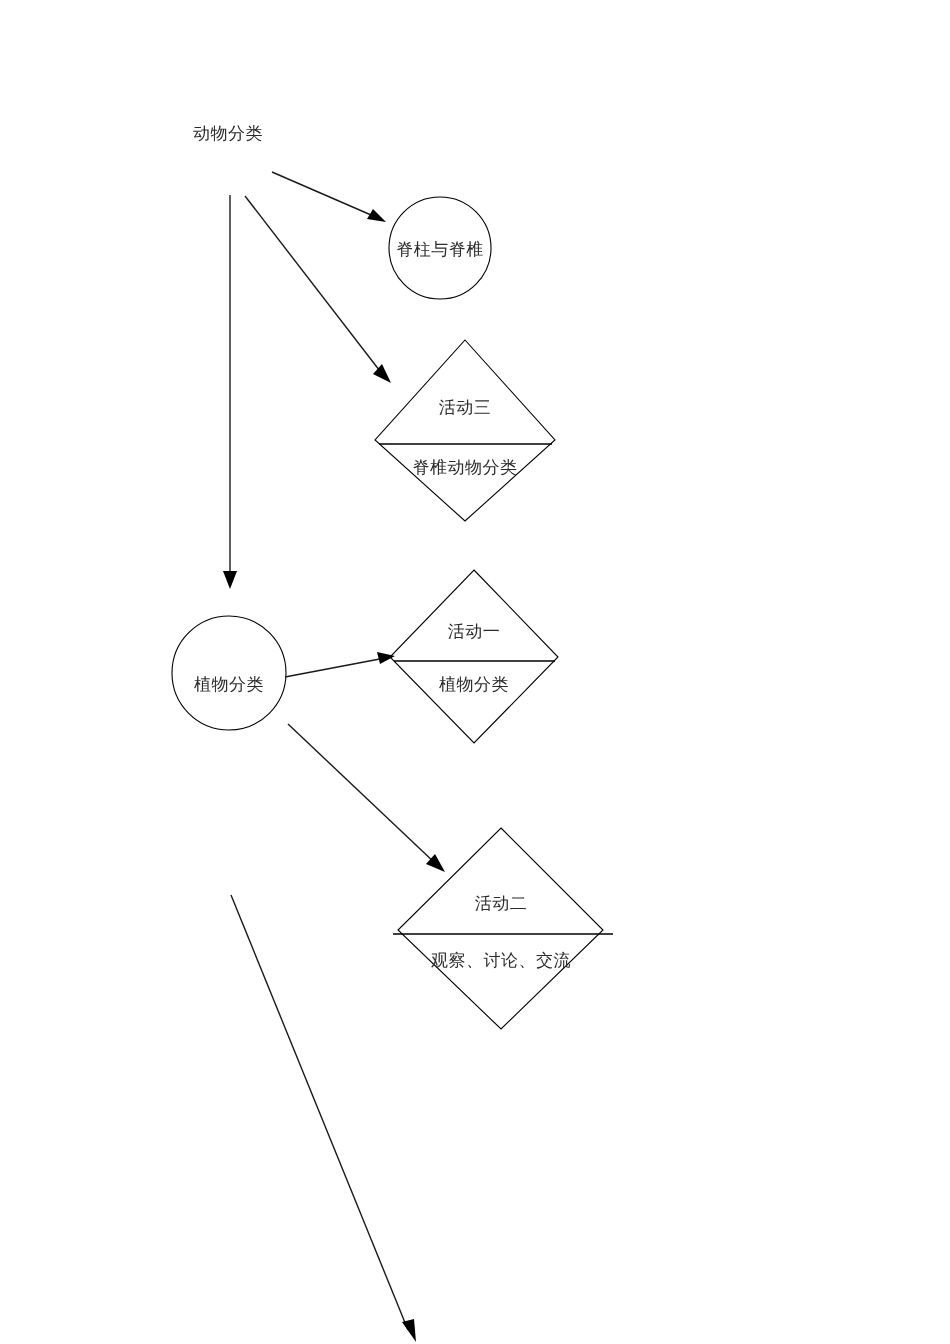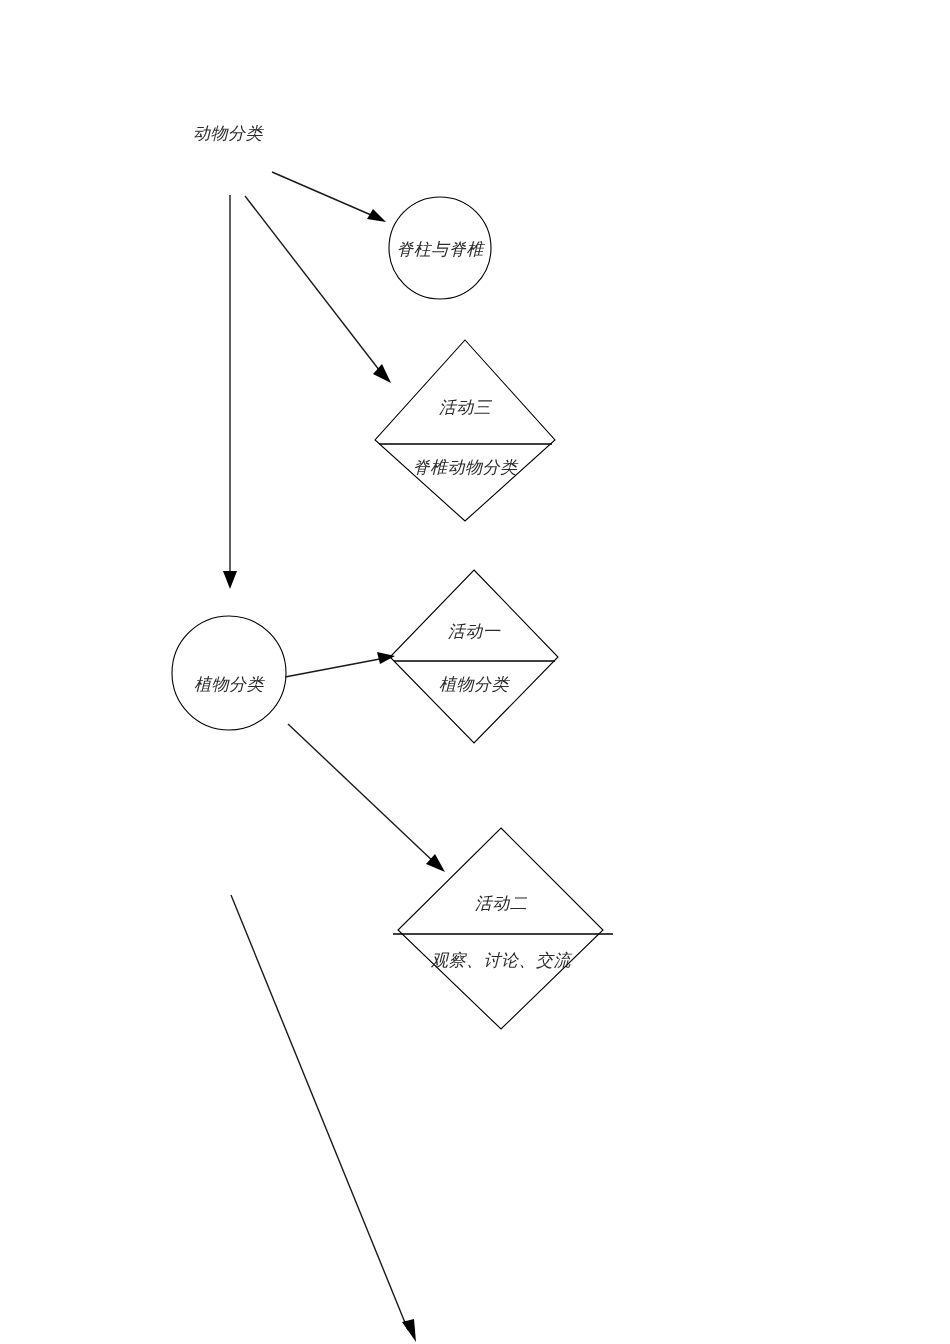--- a/index.html
+++ b/index.html
@@ -13,21 +13,20 @@
     position: relative;
     overflow: hidden;
     font-family: "Liberation Serif", "DejaVu Serif", serif;
   }
   #diagram-root {
     position: absolute;
     left: 0;
     top: 0;
     width: 950px;
     height: 1149px;
-    font-style: italic;
   }
   svg#flowchart {
     display: block;
     width: 950px;
     height: 1344px;
   }
   .shape-outline {
     fill: none;
     stroke: #000000;
     stroke-width: 1.1;

